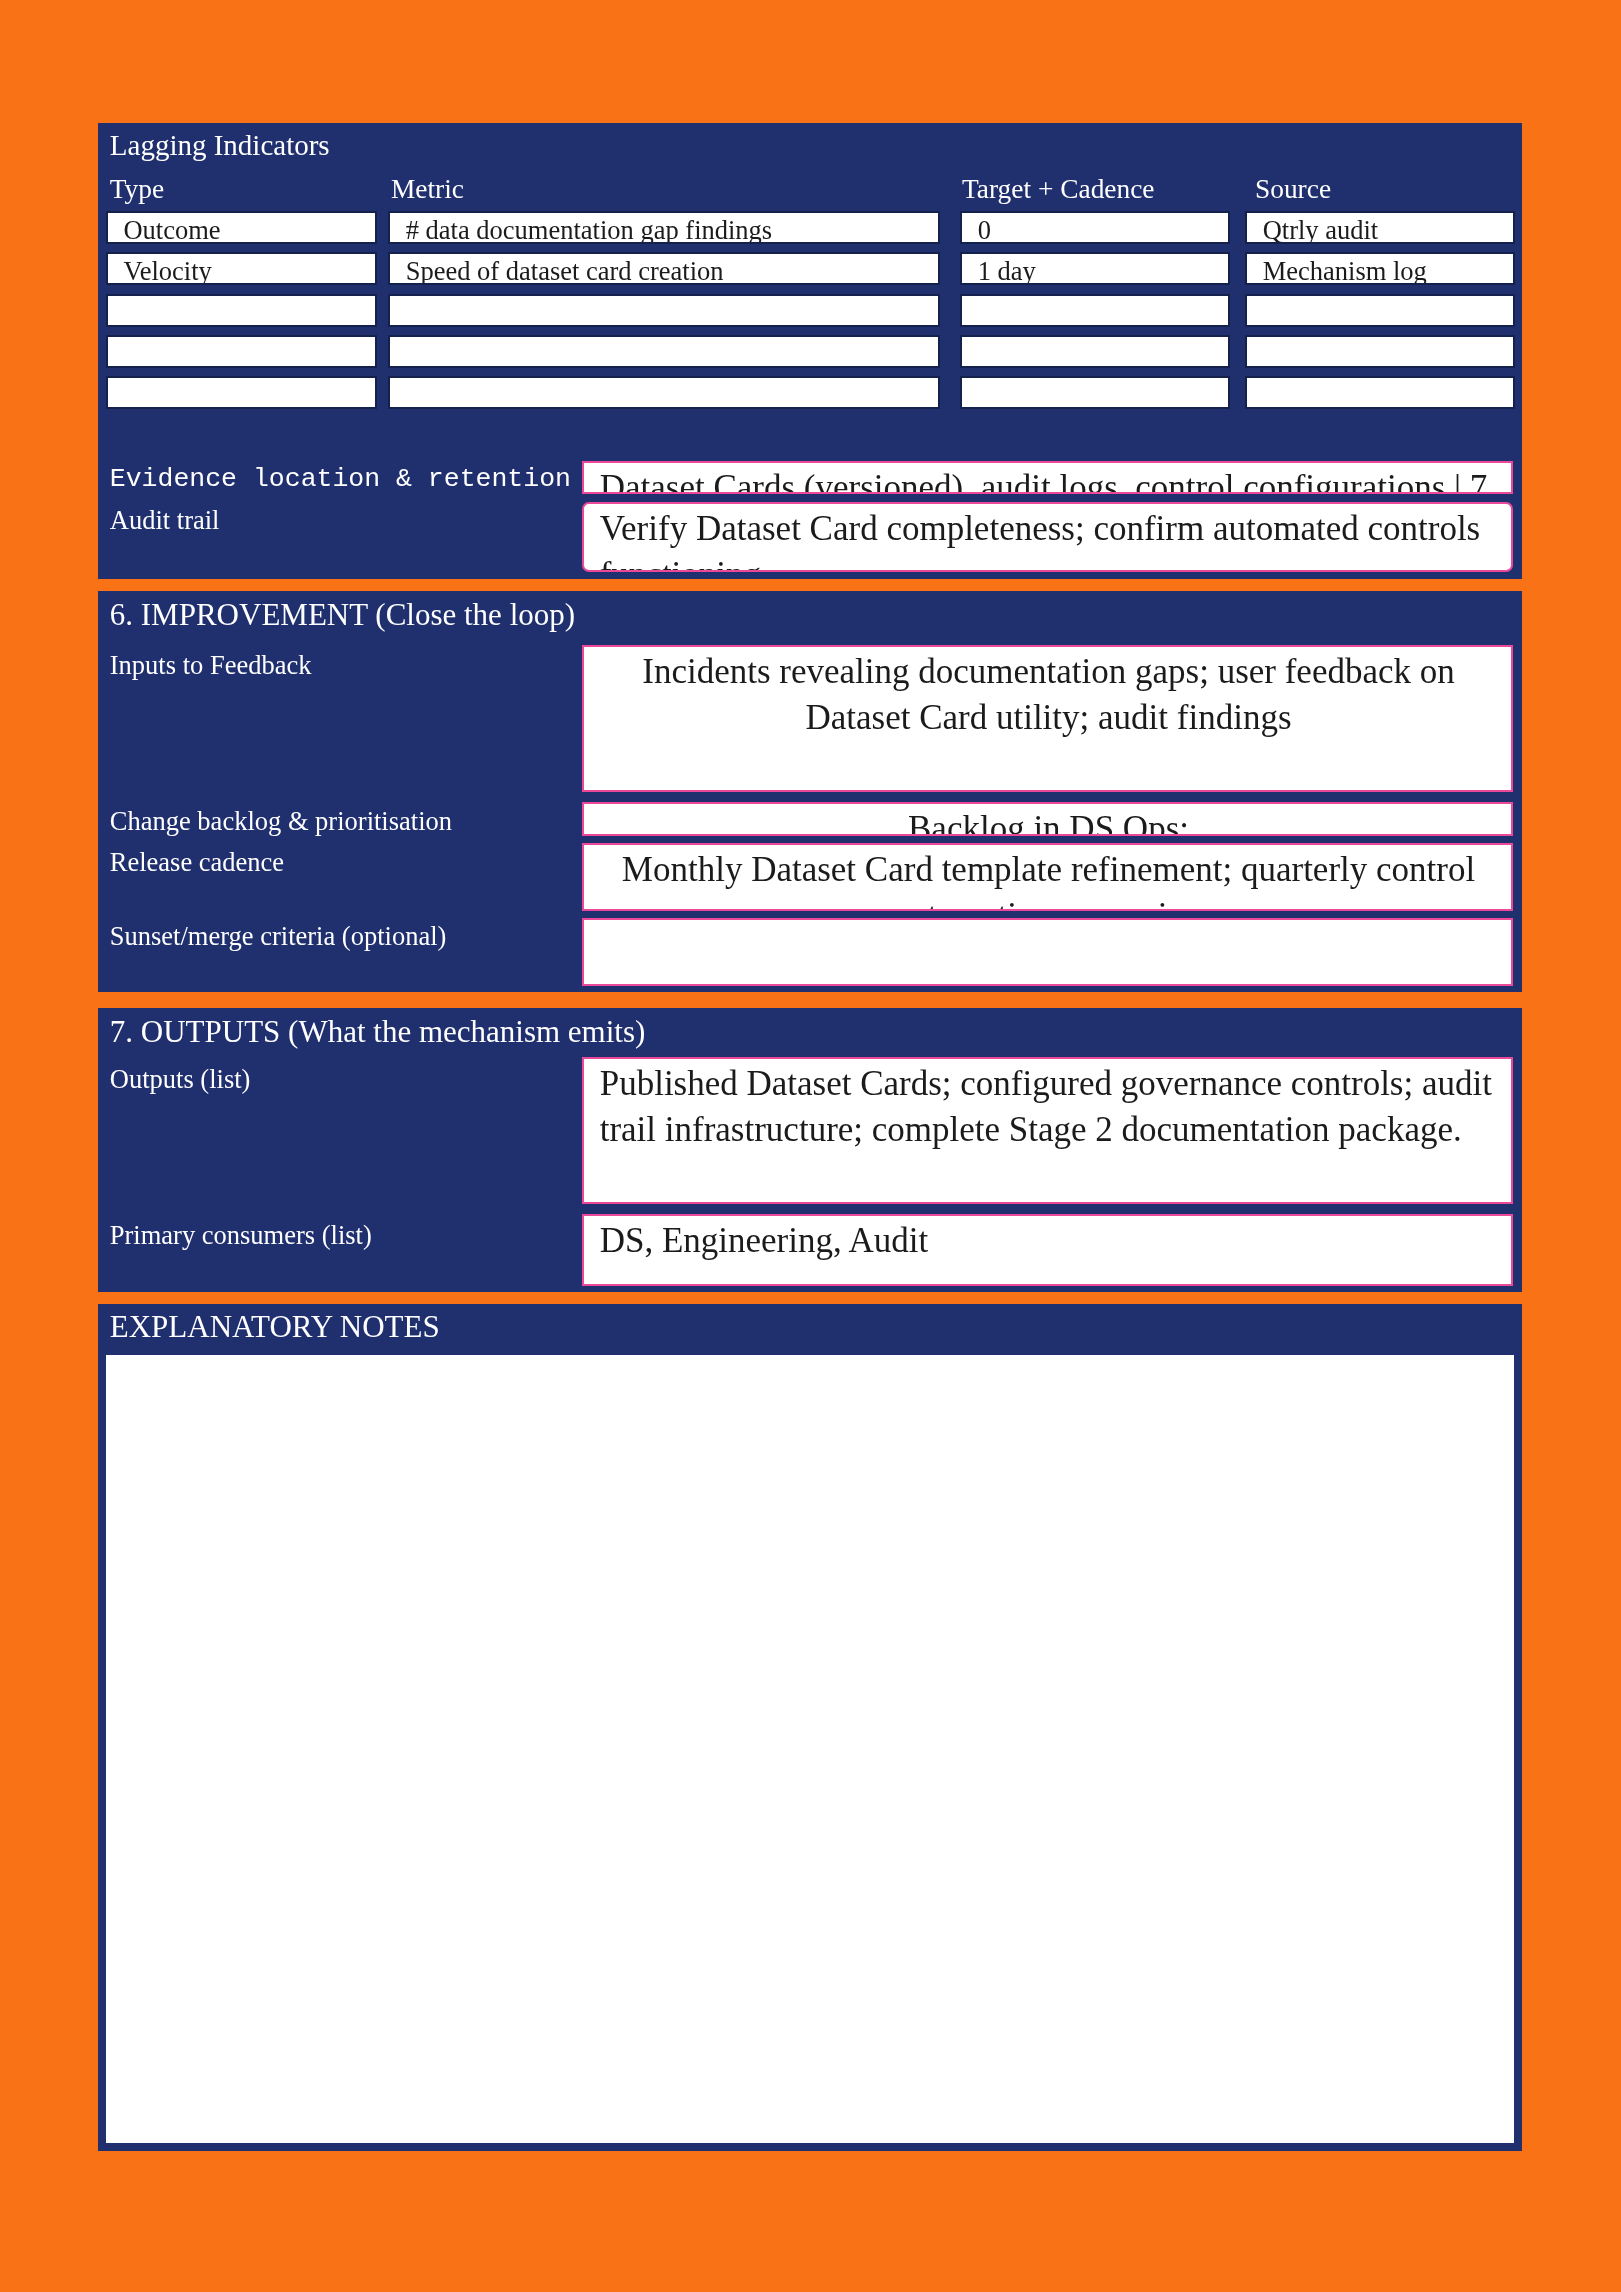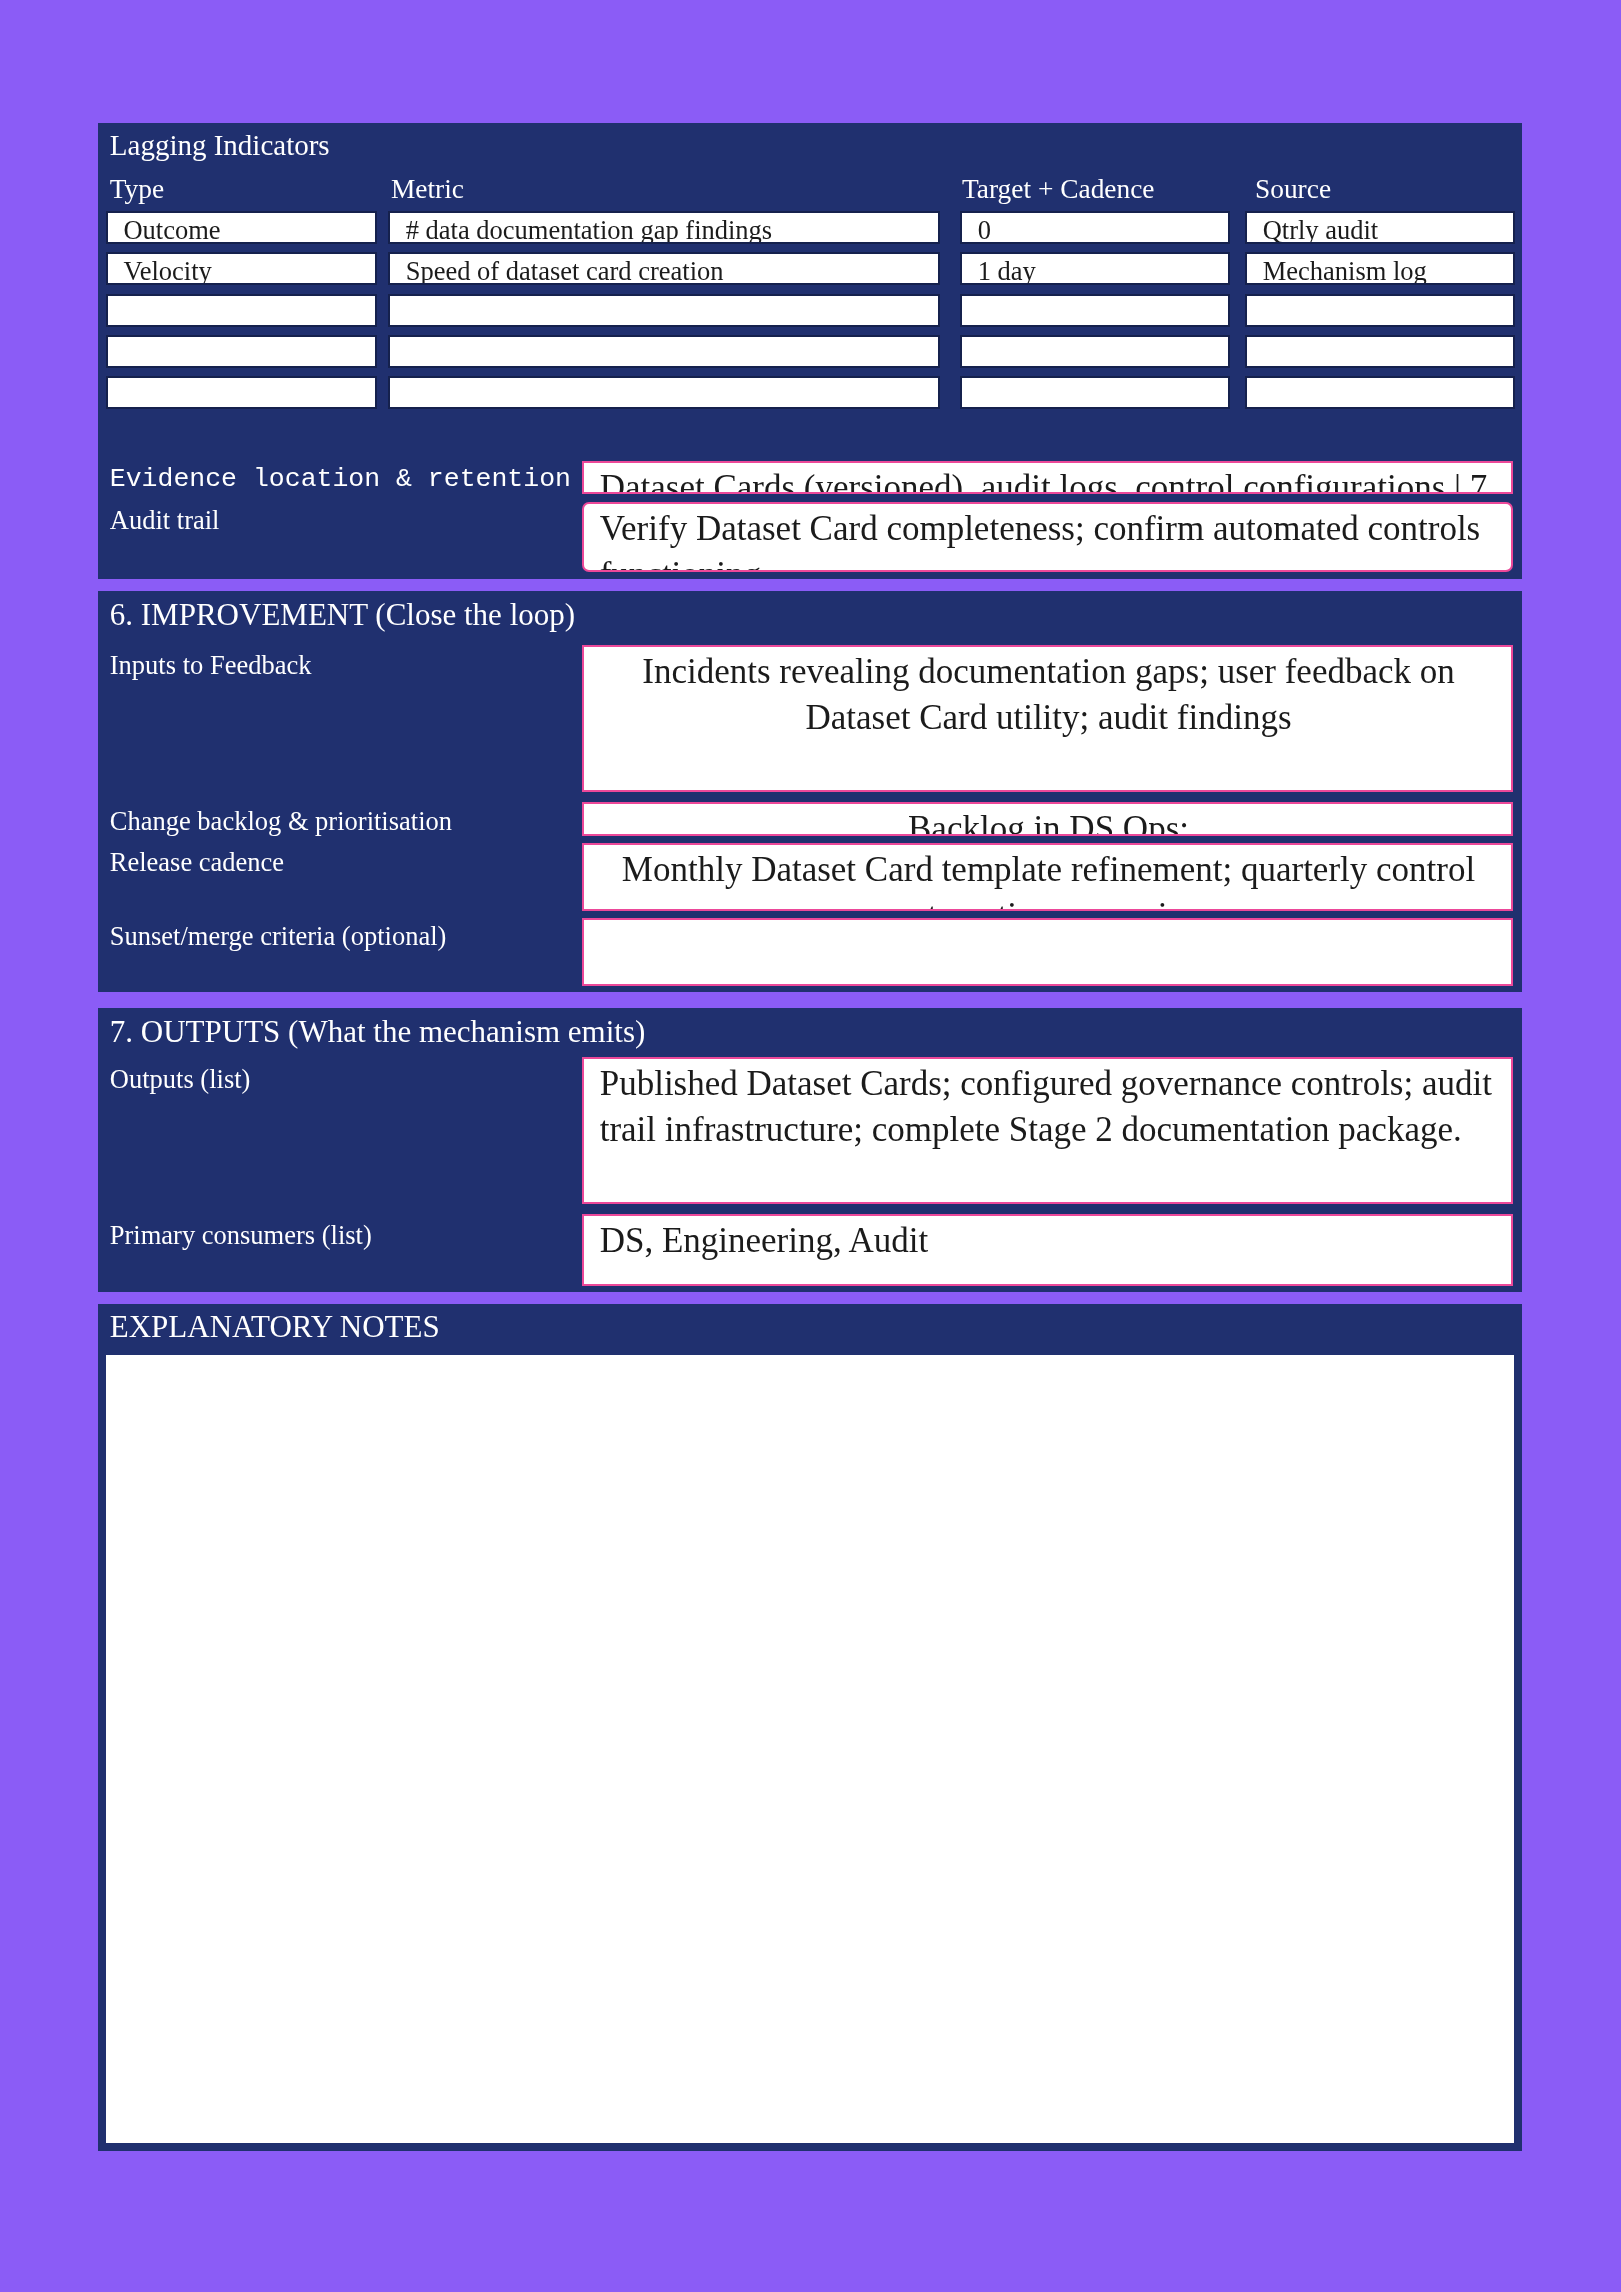--- a/index.html
+++ b/index.html
@@ -1,20 +1,20 @@
 <!DOCTYPE html>
 <html><head>
 <meta charset="utf-8">
 <style>
   html, body { margin: 0; padding: 0; background: #ffffff; }
   .page {
     position: relative;
     width: 1621px;
     height: 2293px;
-    background: #8b5cf6;
+    background: #f97316;
     font-family: "Liberation Serif", "DejaVu Serif", serif;
     overflow: hidden;
   }
   .panel {
     position: absolute;
     left: 98px;
     width: 1424px;
     background: #20306f;
     box-sizing: border-box;
   }

